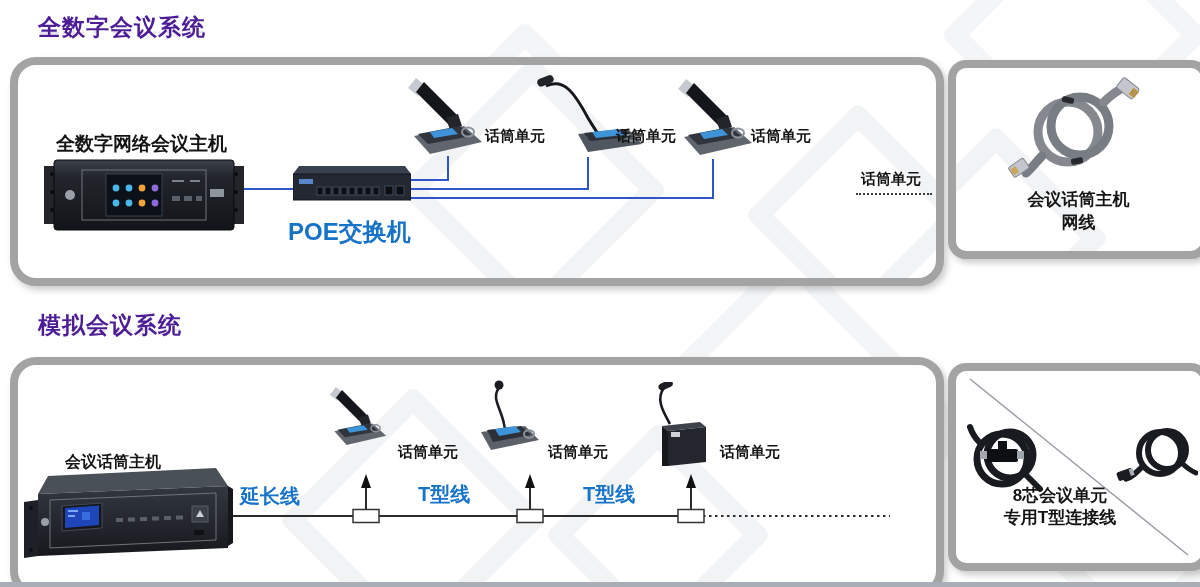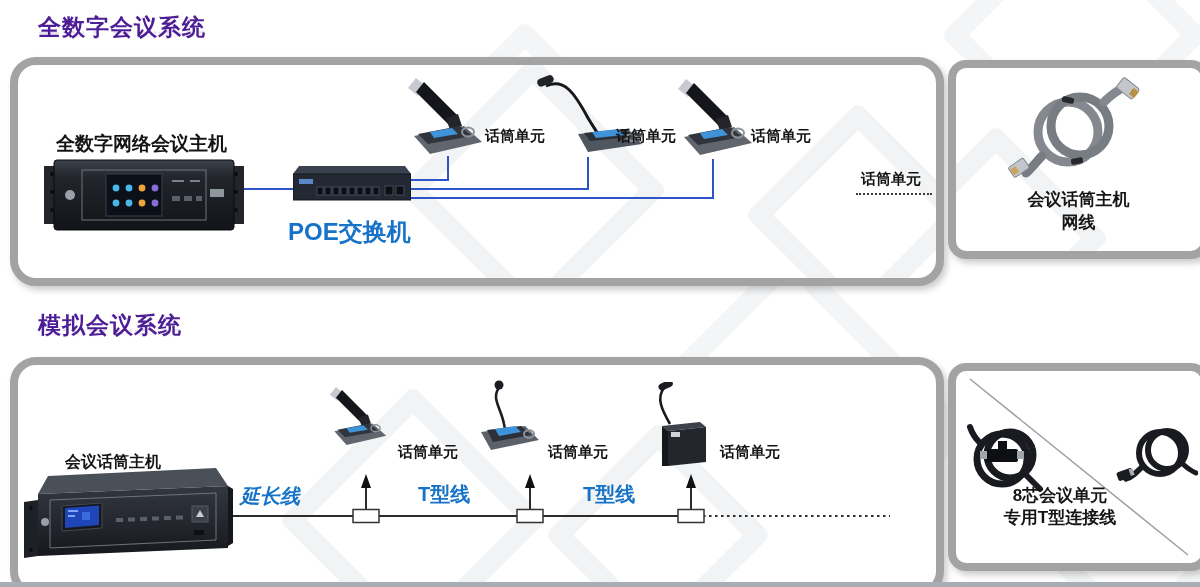--- a/index.html
+++ b/index.html
@@ -256,21 +256,21 @@
   <svg class="abs" style="left:618px;top:17px;" width="80" height="86" viewBox="0 0 80 86">
     <rect x="22" y="0" width="15" height="7" rx="3.5" fill="#1b1d22" transform="rotate(-25 29 3)"></rect>
     <path d="M28,6 C20,16 26,28 34,42" fill="none" stroke="#17191e" stroke-width="2.6"></path>
     <polygon points="26,44 64,40 70,45 32,49" fill="#3c414a"></polygon>
     <polygon points="26,44 32,49 32,84 26,84" fill="#15171b"></polygon>
     <polygon points="32,49 70,45 70,80 32,84" fill="#23262c"></polygon>
     <rect x="35" y="50" width="9" height="5" fill="#cfd3d8"></rect>
   </svg>
   <div class="lbl" style="left:702px;top:78px;">话筒单元</div>
 
-  <div class="blue-lbl" style="left:222px;top:118px;font-size:20px;font-style:italic;">延长线</div>
+  <div class="blue-lbl" style="left:222px;top:118px;font-size:20px;">延长线</div>
   <div class="blue-lbl" style="left:400px;top:116px;font-size:20px;">T型线</div>
   <div class="blue-lbl" style="left:565px;top:116px;font-size:20px;">T型线</div>
 </div>
 
 <div class="panel small" style="left:948px;top:363px;width:245px;height:192px;overflow:hidden;">
   <svg class="wire" width="245" height="192" viewBox="0 0 245 192">
     <line x1="14" y1="8" x2="232" y2="184" stroke="#9a9fa6" stroke-width="1.5"></line>
   </svg>
 
   <svg class="abs" style="left:4px;top:44px;" width="86" height="80" viewBox="0 0 86 80">

